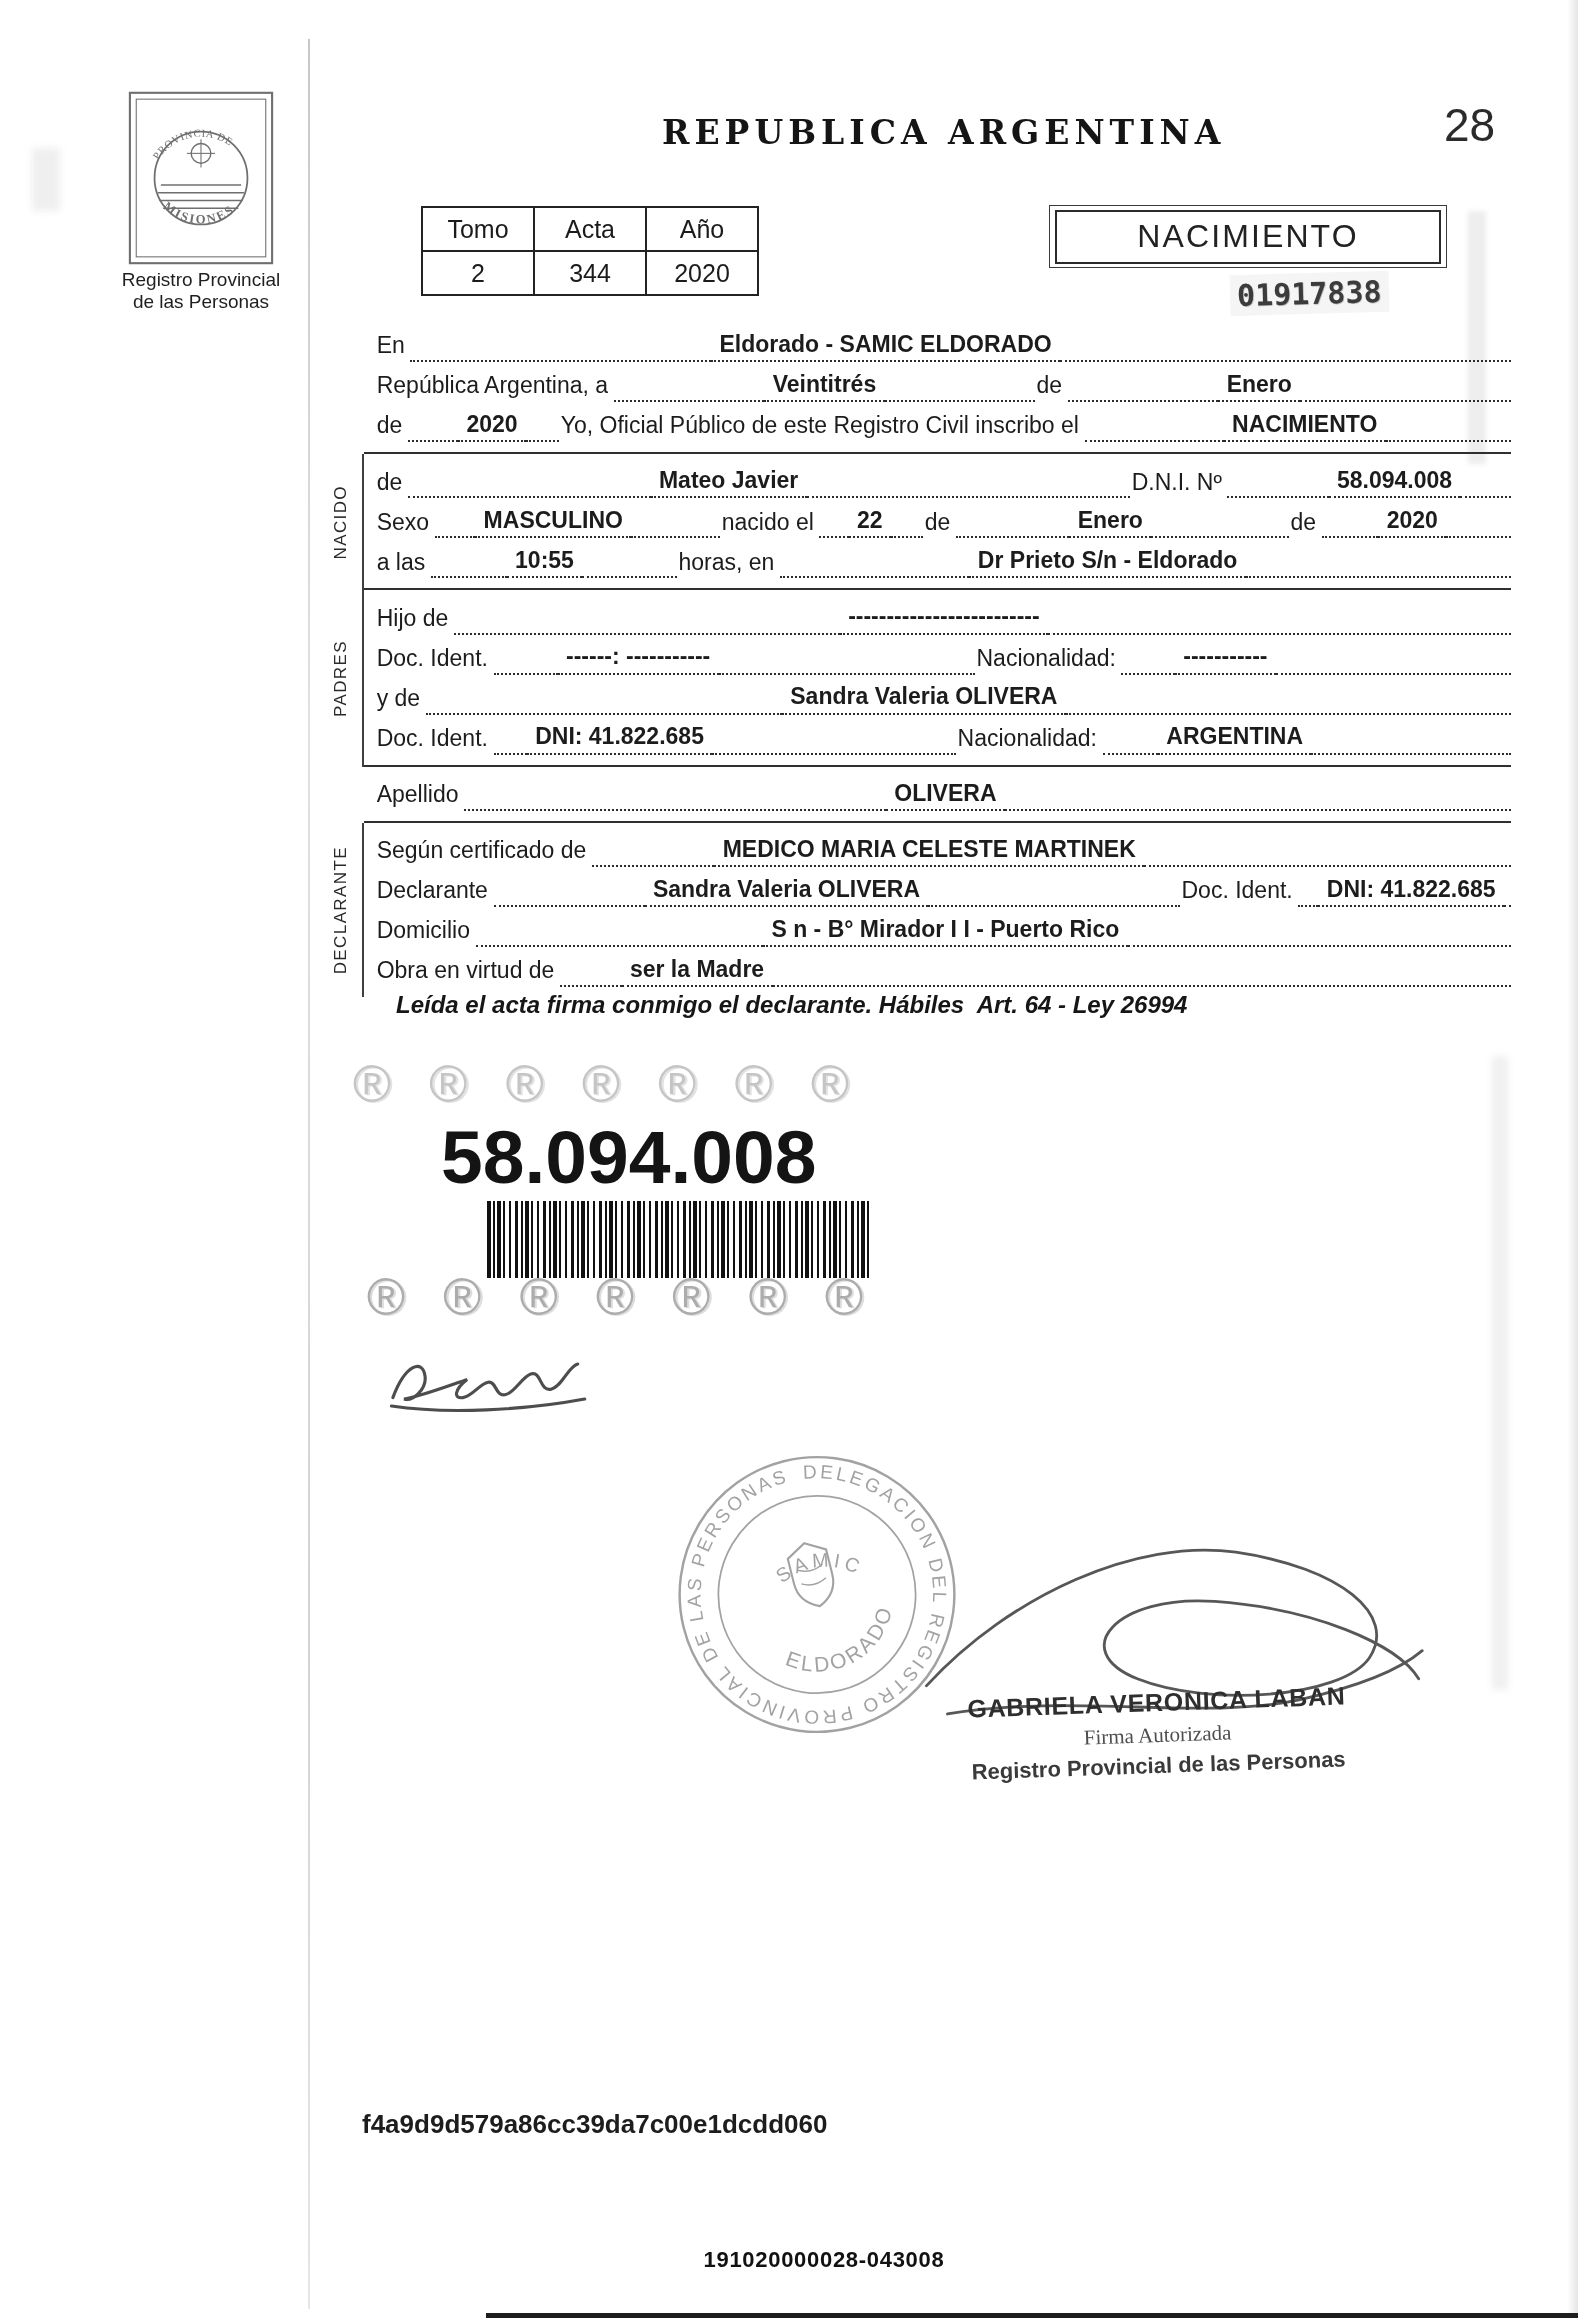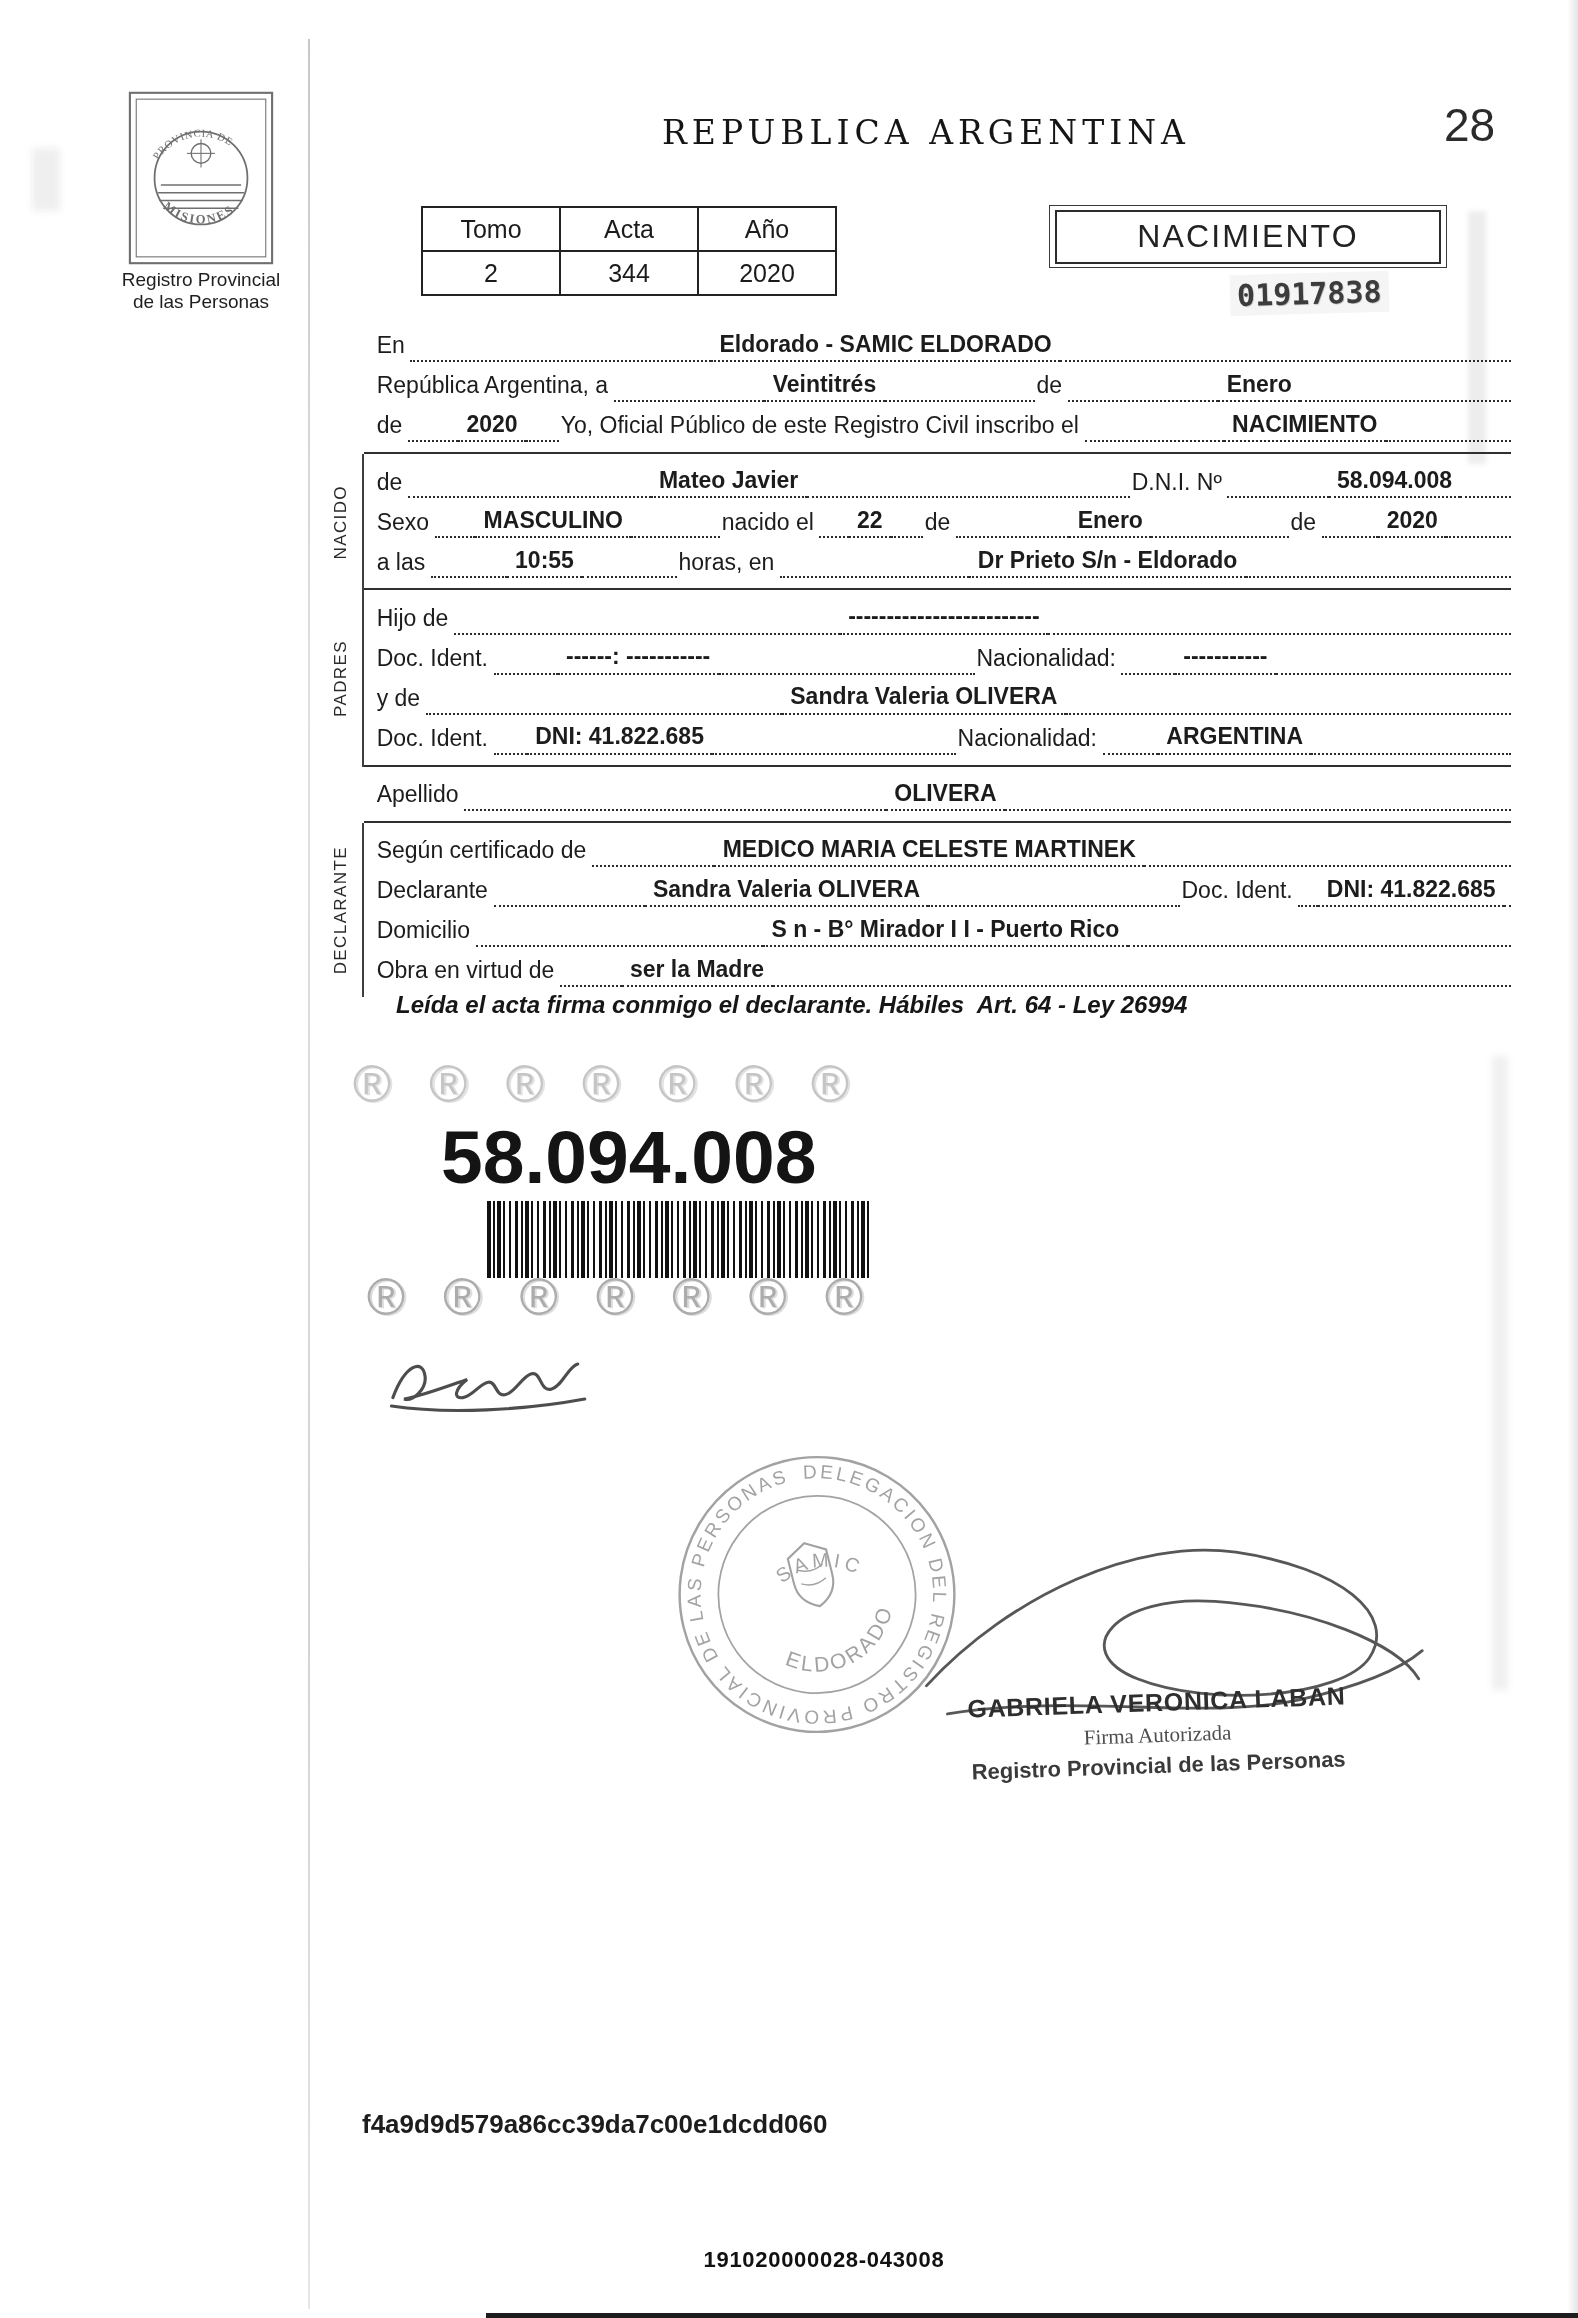--- a/index.html
+++ b/index.html
@@ -19,25 +19,25 @@
 
   .pageno { position:absolute; left:1444px; top:51px; font-size:46px; color:#2b2b2b;margin-top:47px; }
 
   
   .logo { position:absolute; left:120px; top:90px; width:162px; }
   .logo svg { display:block; margin:0 auto; }
   .logocap { position:absolute; left:-14px; top:179px; width:190px; text-align:center;
     font-size:19px; line-height:1.15; color:#1f1f1f; }
 
   .title { position:absolute; left:662px; top:113px; font-family:"DejaVu Serif", serif;
-    font-weight:normal; font-size:33px; letter-spacing:5px; color:#151515; }
+    font-weight:bold; font-size:33px; letter-spacing:5px; color:#151515; }
 
   
   .rt { position:absolute; left:421px; top:206px; border-collapse:collapse; }
-  .rt td { border:2.1px solid #222; width:138px; height:44px; text-align:center;
+  .rt td { border:2.1px solid #222; width:112px; height:44px; text-align:center;
     vertical-align:middle; font-size:25px; color:#1b1b1b; }
 
   
   .typebox-outer { position:absolute; left:1049px; top:205px; width:398px; height:63px;
     border:1.4px solid #3a3a3a; padding:3.5px 5px; }
   .typebox-inner { width:100%; height:100%; border:2.1px solid #2b2b2b; display:flex;
     align-items:center; justify-content:center; font-size:32px; letter-spacing:2.1px; color:#222; }
   .stampnum { position:absolute; left:1230px; top:273px; font-family:"DejaVu Sans Mono", monospace;
     font-weight:bold; font-size:30px; color:#3c3c3c; transform:rotate(-1.6deg);
     background:rgba(0,0,0,0.04); padding:2.8px 7px; text-shadow:0.7px 0.7px 0.7px rgba(0,0,0,.25); }

